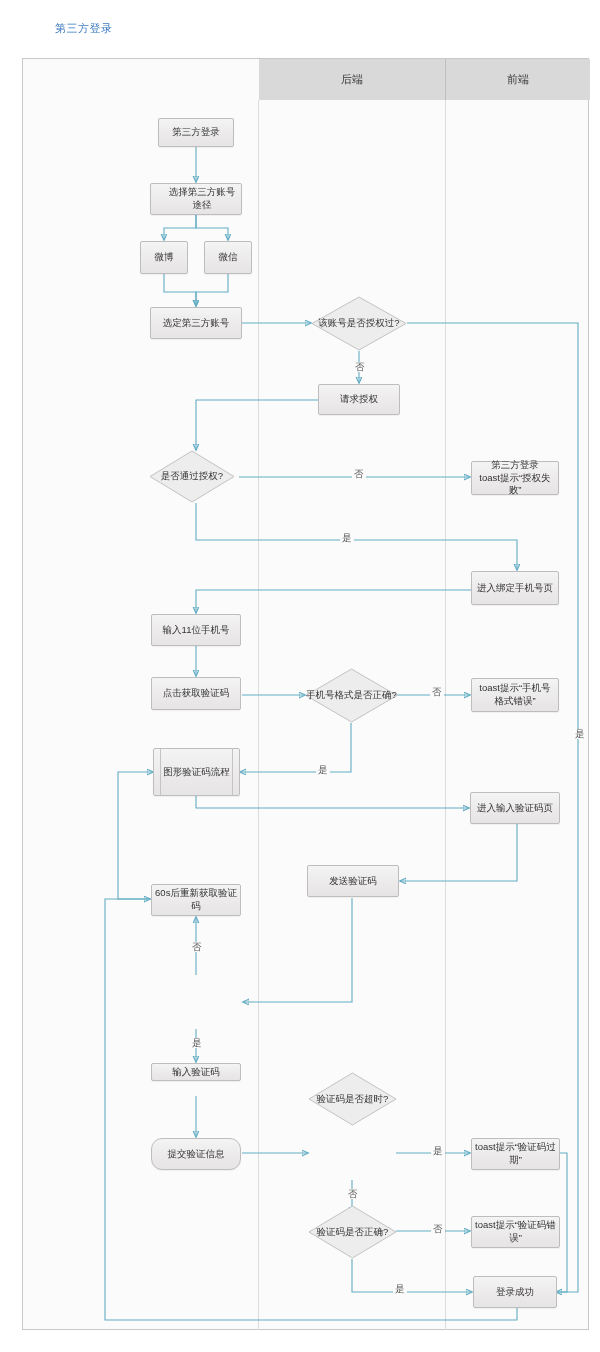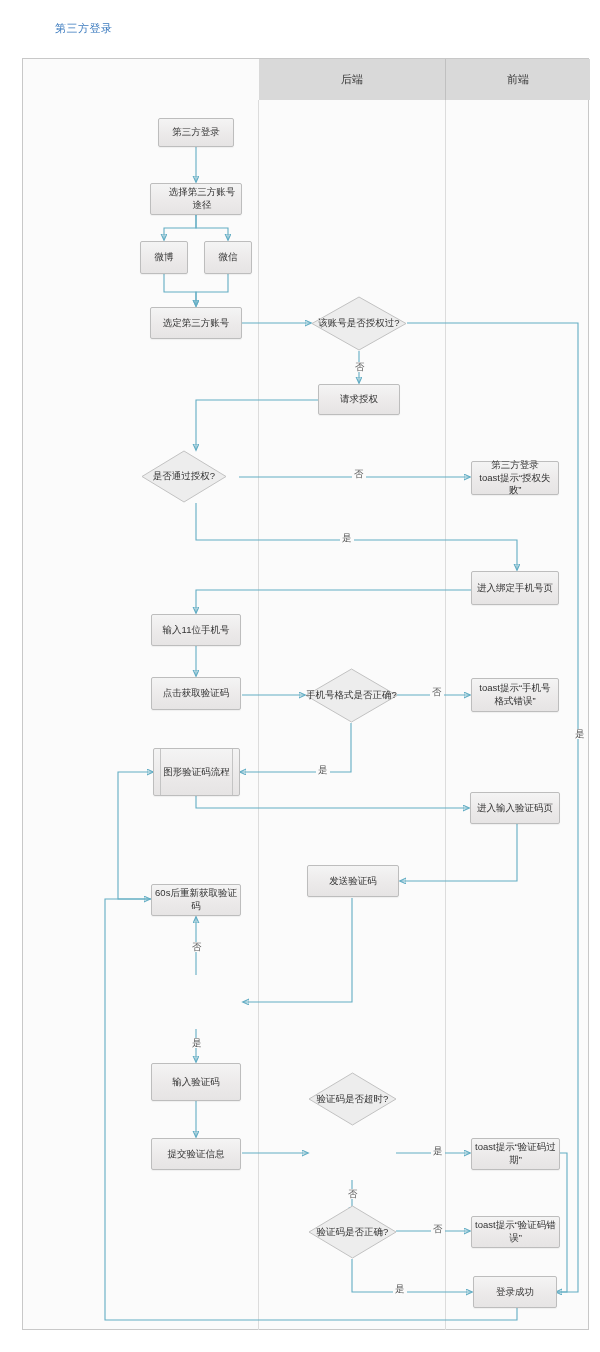--- a/index.html
+++ b/index.html
@@ -120,21 +120,21 @@
 
   <div class="diamond" style="left:311px;top:296px;width:96px;height:55px;">
     <svg width="96" height="55" viewBox="0 0 96 55">
       <polygon points="48,1 95,27.5 48,54 1,27.5" fill="#ededed" stroke="#c2c2c2" stroke-width="1"></polygon>
     </svg>
     <span class="dlabel">该账号是否授权过?</span>
   </div>
 
   <div class="node" style="left:318px;top:384px;width:82px;height:31px;">请求授权</div>
 
-  <div class="diamond" style="left:141px;top:450px;width:86px;height:53px;justify-content:center;">
+  <div class="diamond" style="left:149px;top:450px;width:86px;height:53px;justify-content:center;">
     <svg width="86" height="53" viewBox="0 0 86 53">
       <polygon points="43,1 85,26.5 43,52 1,26.5" fill="#ededed" stroke="#c2c2c2" stroke-width="1"></polygon>
     </svg>
     <span class="dlabel">是否通过授权?</span>
   </div>
 
   <div class="node" style="left:471px;top:461px;width:88px;height:34px;white-space:pre-line;">第三方登录
 toast提示“授权失败”</div>
   <div class="node" style="left:471px;top:571px;width:88px;height:34px;">进入绑定手机号页</div>
 
@@ -150,22 +150,22 @@
 
   <div class="node" style="left:471px;top:678px;width:88px;height:34px;">toast提示“手机号格式错误”</div>
 
   <div class="node sub" style="left:153px;top:748px;width:87px;height:48px;">图形验证码流程</div>
 
   <div class="node" style="left:470px;top:792px;width:90px;height:32px;">进入输入验证码页</div>
   <div class="node" style="left:307px;top:865px;width:92px;height:32px;text-align:right;">发送验证码</div>
   <div class="node" style="left:151px;top:884px;width:90px;height:32px;">60s后重新获取验证码</div>
 
 
-  <div class="node" style="left:151px;top:1063px;width:90px;height:38px;">输入验证码</div>
-  <div class="node" style="left:151px;top:1138px;width:90px;height:32px;">提交验证信息</div>
+  <div class="node" style="left:151px;top:1063px;width:90px;height:18px;">输入验证码</div>
+  <div class="node" style="left:151px;top:1138px;width:90px;height:32px;border-radius:11px;">提交验证信息</div>
 
   <div class="diamond" style="left:308px;top:1072px;width:89px;height:54px;">
     <svg width="89" height="54" viewBox="0 0 89 54">
       <polygon points="44.5,1 88,27 44.5,53 1,27" fill="#ededed" stroke="#c2c2c2" stroke-width="1"></polygon>
     </svg>
     <span class="dlabel">验证码是否超时?</span>
   </div>
 
   <div class="node" style="left:471px;top:1138px;width:89px;height:32px;">toast提示“验证码过期”</div>
 

